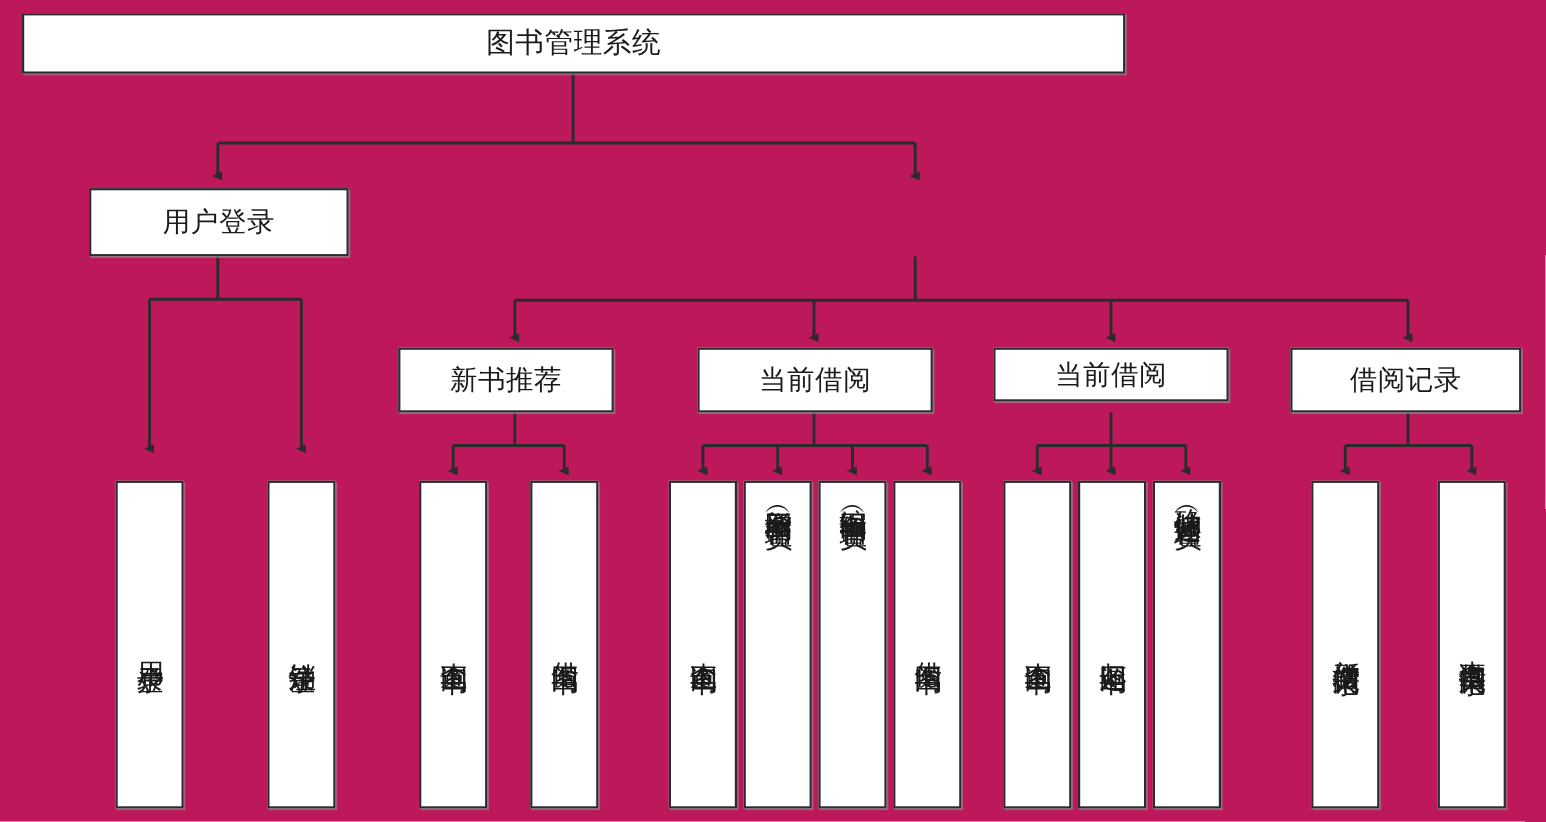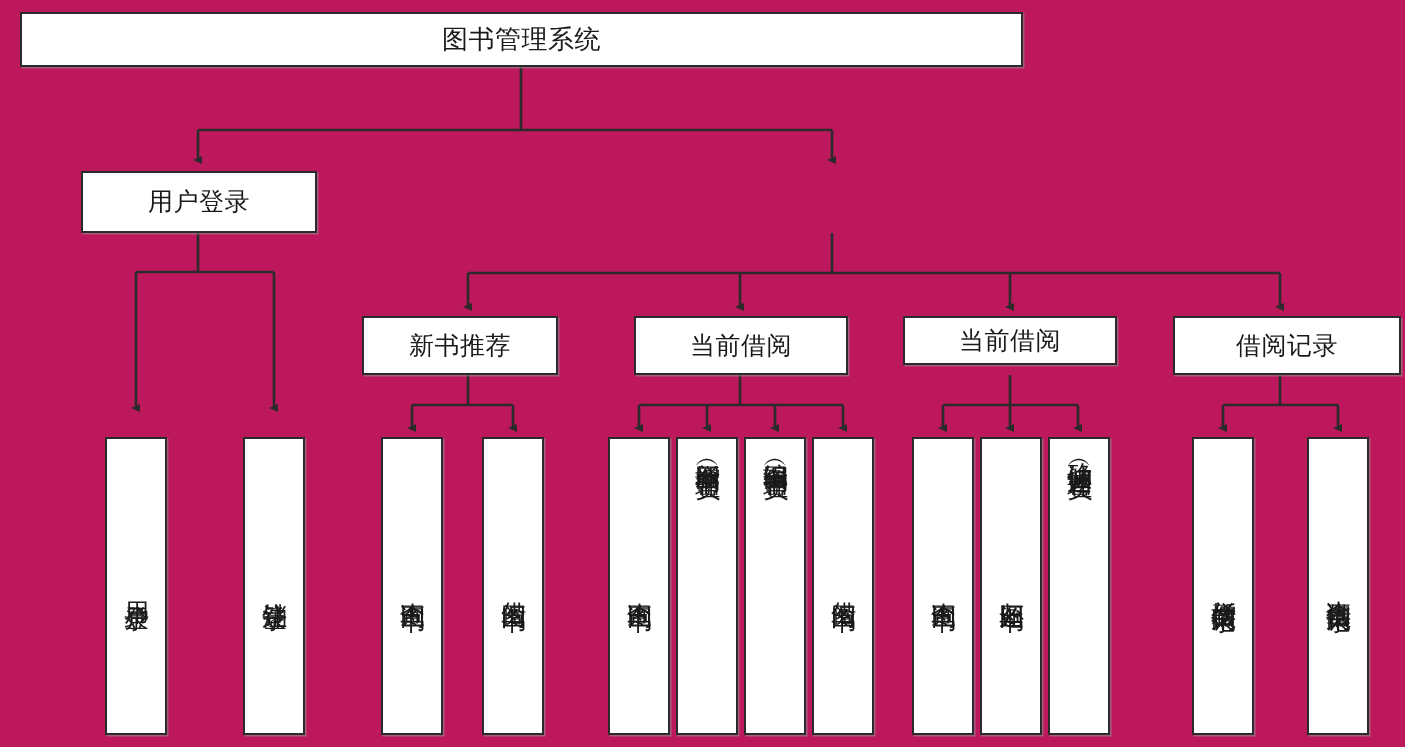--- a/index.html
+++ b/index.html
@@ -141,21 +141,21 @@
 
   <div class="node horiz" style="left:362px; top:316px; width:196px; height:59px;">
     <span class="label">新书推荐</span>
   </div>
   <div class="node horiz" style="left:634px; top:316px; width:214px; height:59px;">
     <span class="label">当前借阅</span>
   </div>
   <div class="node horiz" style="left:903px; top:316px; width:214px; height:49px;">
     <span class="label">当前借阅</span>
   </div>
-  <div class="node horiz" style="left:1173px; top:316px; width:228px; height:59px;">
+  <div class="node horiz" style="left:1173px; top:316px; width:210px; height:59px;">
     <span class="label">借阅记录</span>
   </div>
 
   <div class="node vert center" style="left:105px; top:437px; width:62px; height:298px;">
     <span class="label">用户登录</span>
   </div>
   <div class="node vert center" style="left:243px; top:437px; width:62px; height:298px;">
     <span class="label">注销登录</span>
   </div>
 

